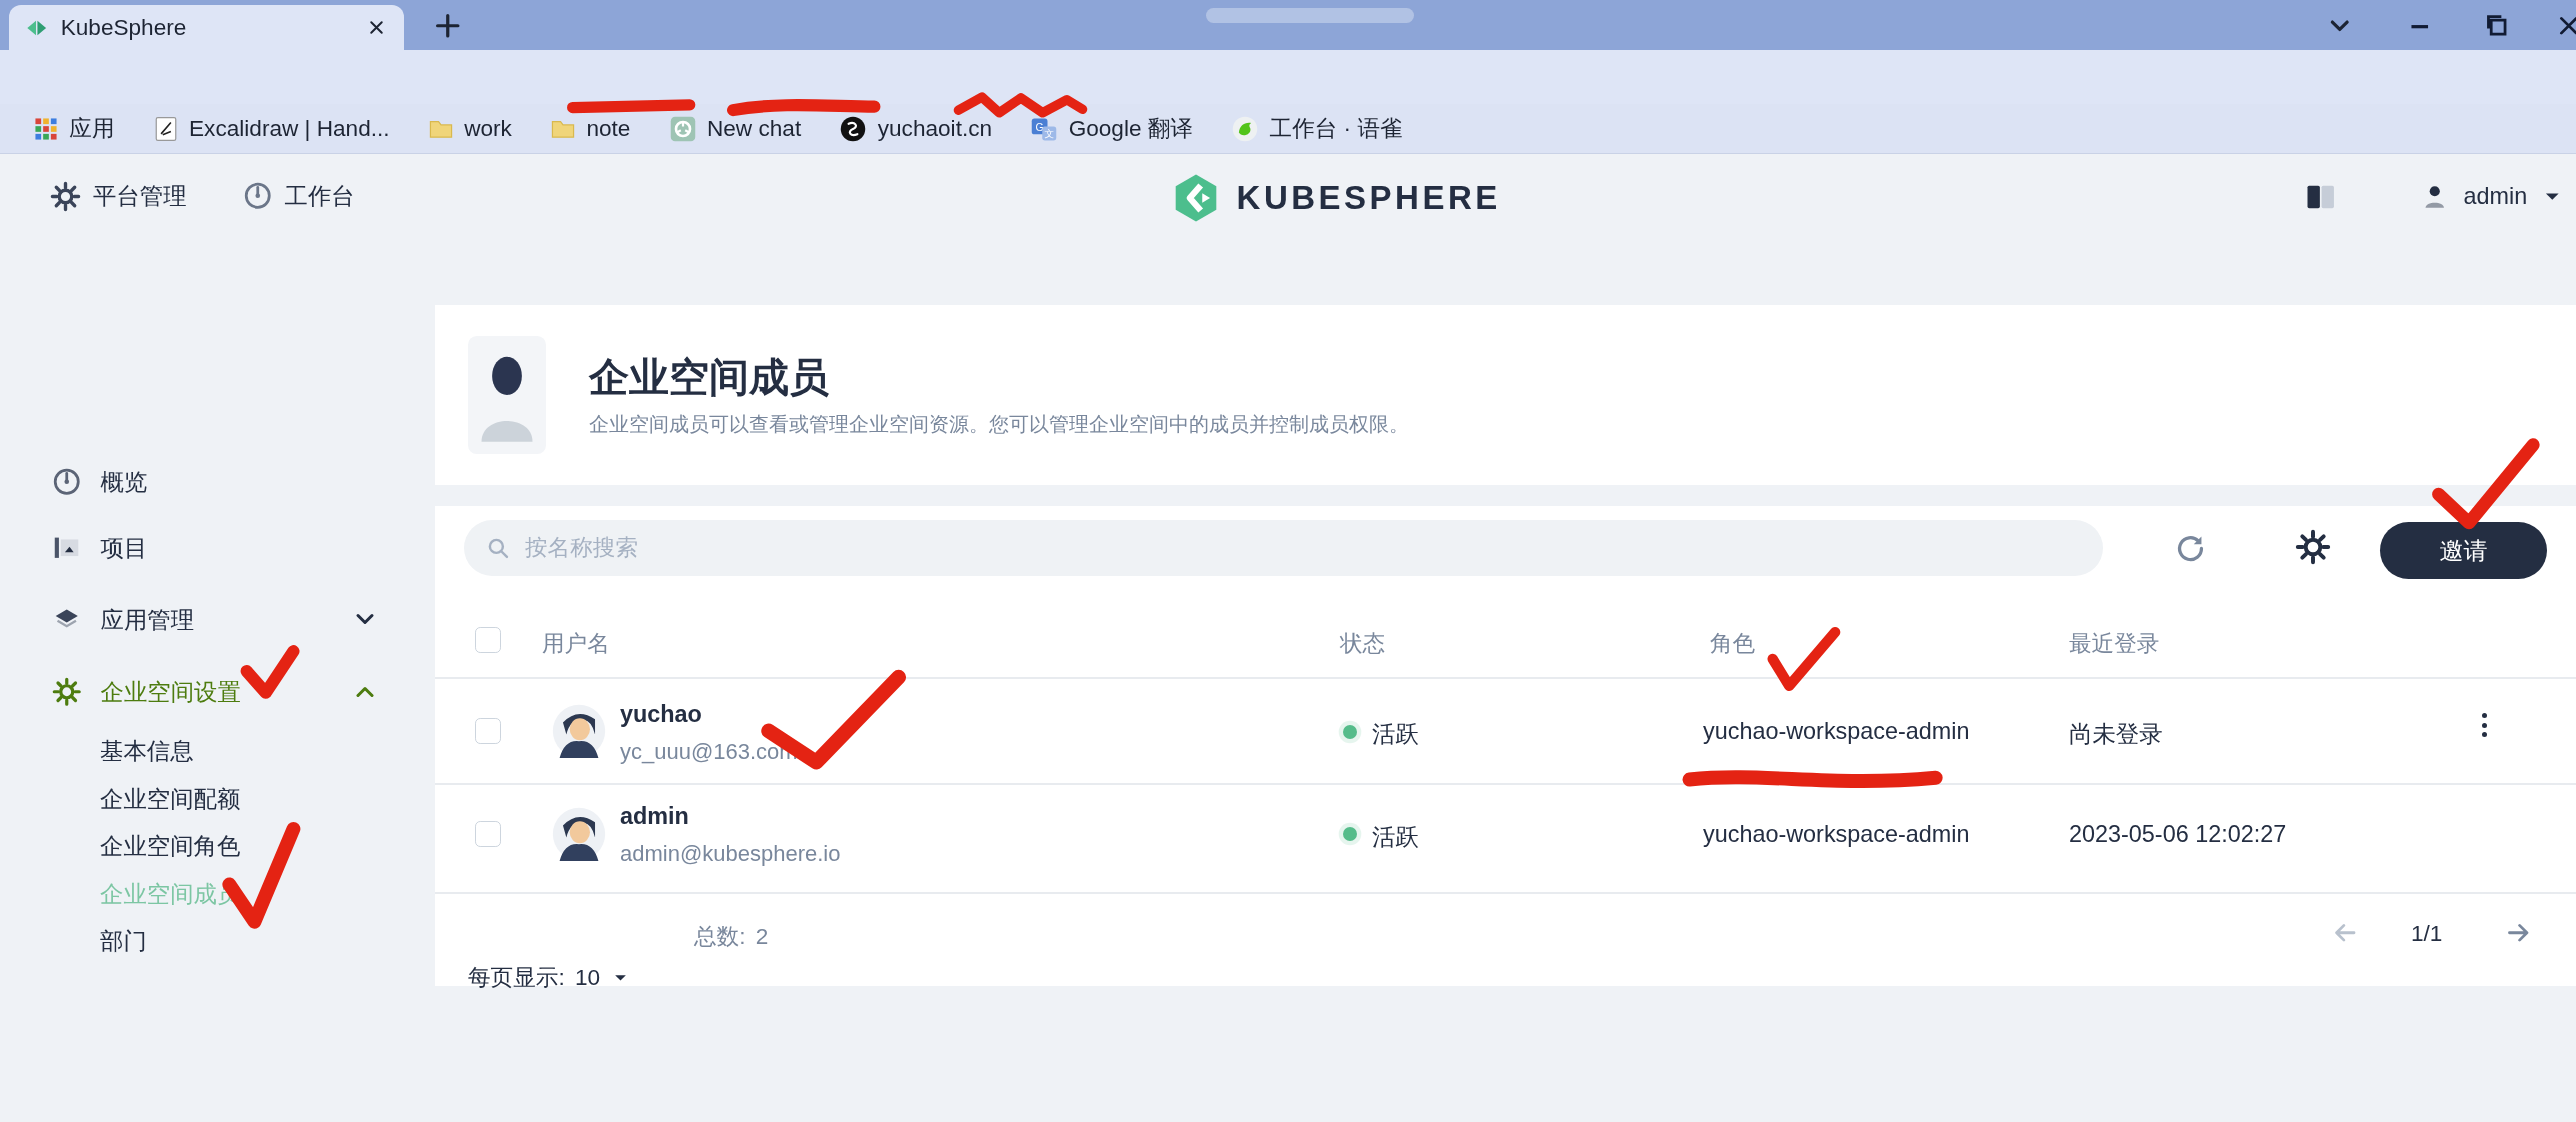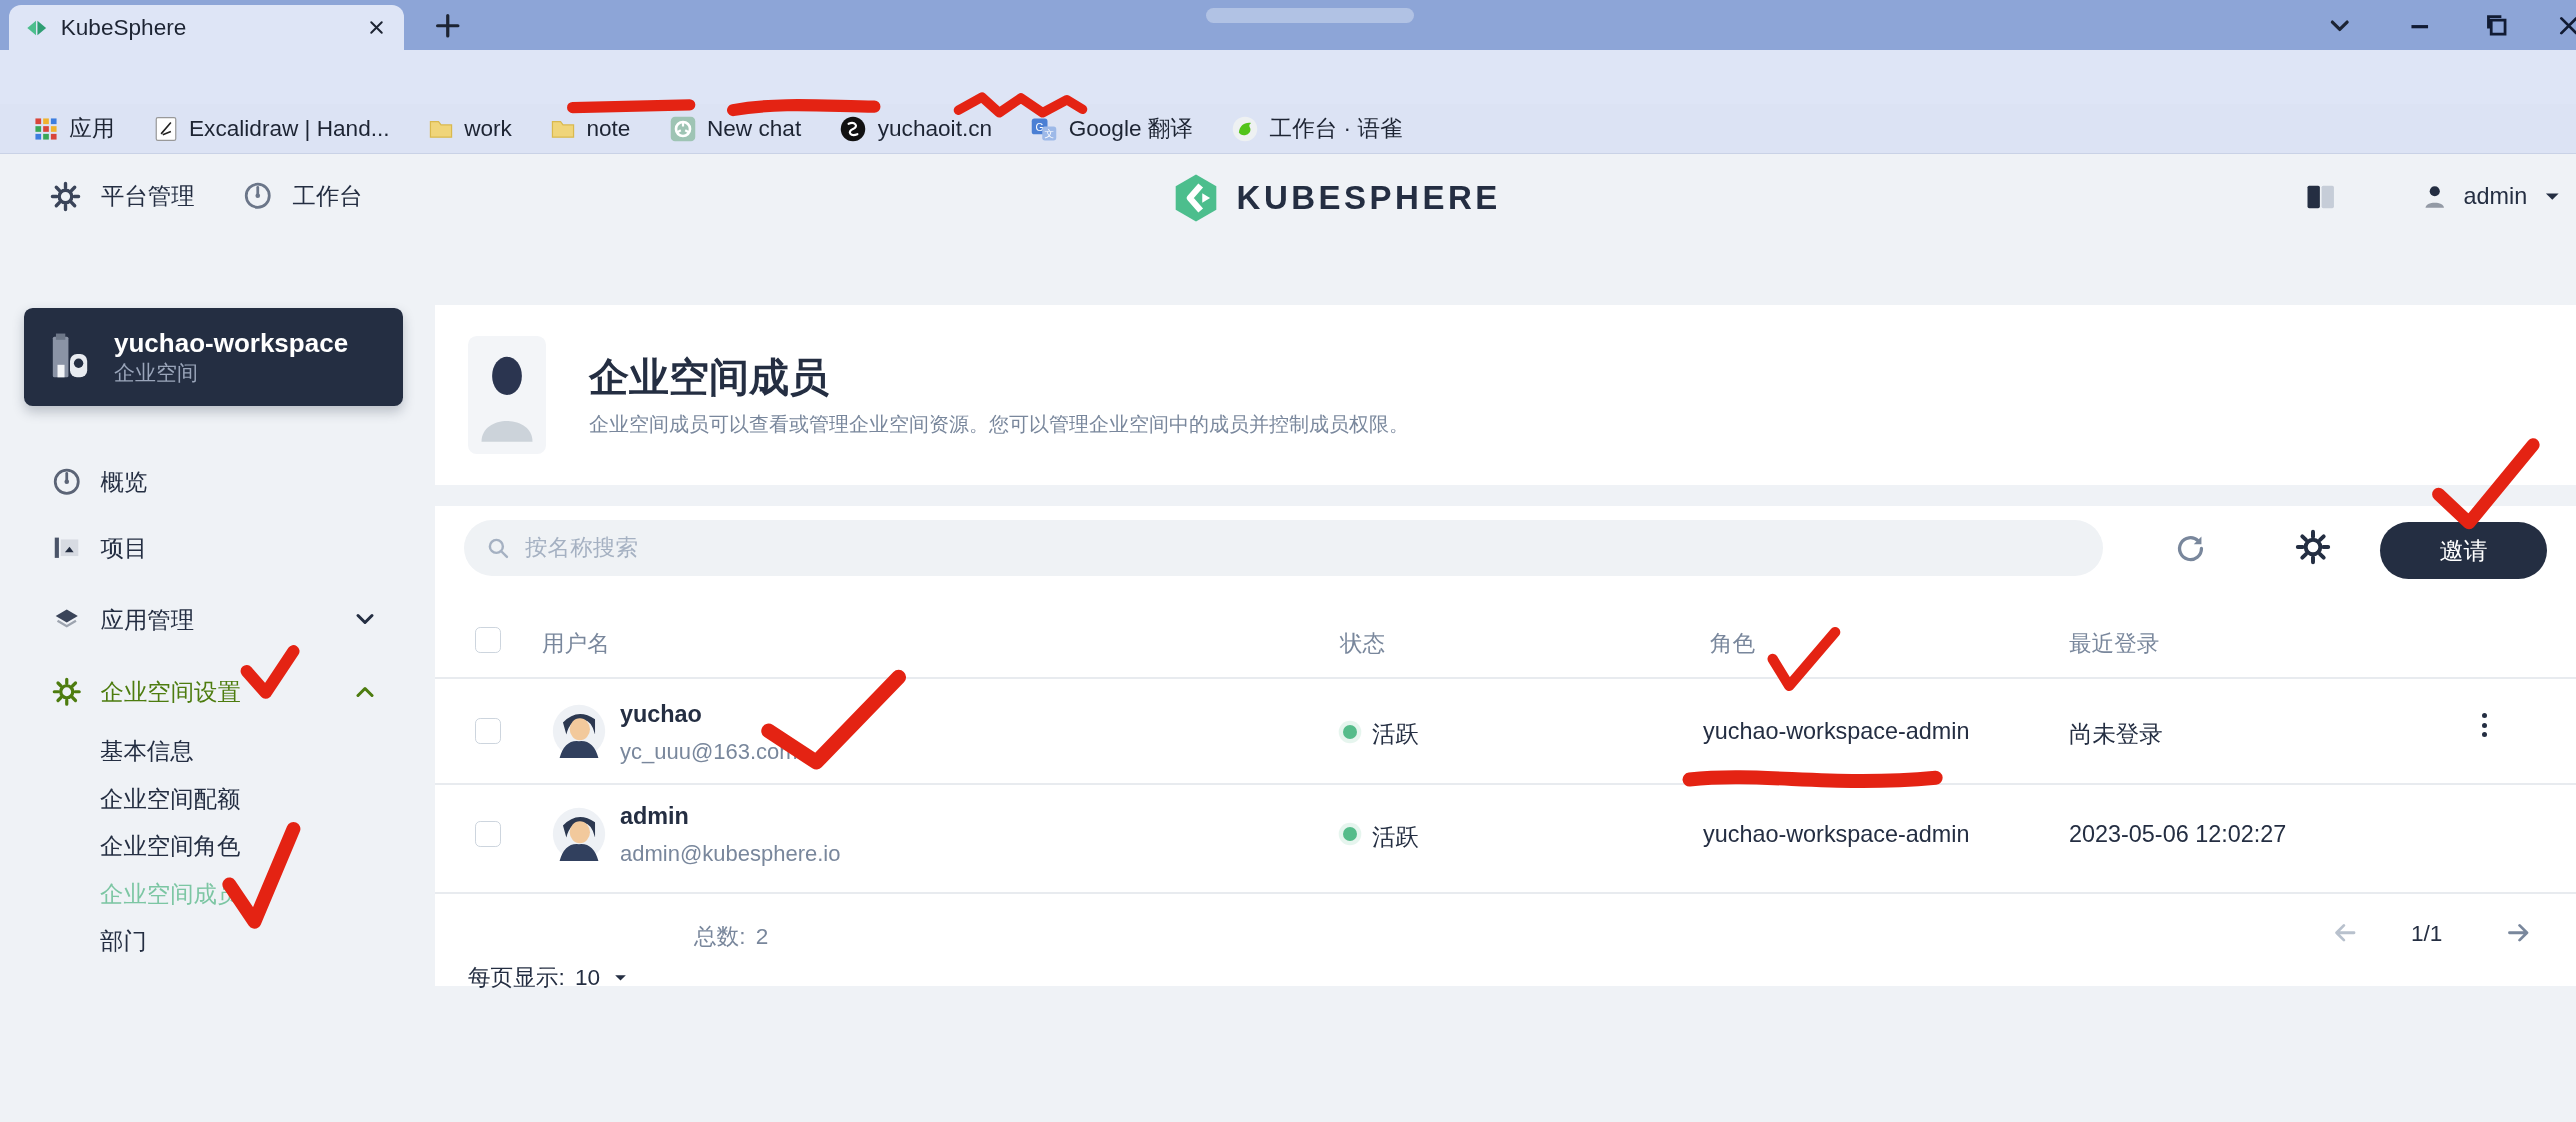--- a/index.html
+++ b/index.html
@@ -17,21 +17,21 @@
   .tab-title{font-size:22.6px;color:#1d2433;flex:1;white-space:nowrap;overflow:hidden}
   .toolbar{left:0;top:50px;width:2576px;height:54px;background:#dee5f6;display:flex;align-items:center}
   .addr{left:241px;top:54px;width:1910px;height:49px;background:#fdfeff;border-radius:24px;display:flex;align-items:center;padding:0 19px;gap:12px}
   .addr-sec{font-size:22.6px;color:#5f6368;white-space:nowrap}
   .addr-url{font-size:23.4px;color:#202124;white-space:nowrap}
   .addr-div{width:1.7px;height:26px;background:#dadce0}
   .bookmarks{left:0;top:104px;width:2576px;height:50px;background:#dce3f4;display:flex;align-items:center;padding-left:17.3px;gap:7px;border-bottom:0.9px solid #c9d2e6}
   .bm{display:flex;align-items:center;gap:10.4px;padding:0 15.6px;height:40px;border-radius:20px;font-size:22.6px;color:#1d2433;white-space:nowrap}
 
   
-  .navitem{display:flex;align-items:center;gap:20px;font-size:23.4px;color:#242e42}
+  .navitem{display:flex;align-items:center;gap:12px;font-size:23.4px;color:#242e42}
   .logo-text{font-size:33px;font-weight:bold;letter-spacing:3.5px;color:#242e42}
 
   
   .ws-card{left:24px;top:308px;width:379px;height:98px;background:#242e42;border-radius:8.7px;display:flex;align-items:center;padding:0 21px;gap:19px;box-shadow:0 5.2px 12px rgba(36,46,66,.25)}
   .ws-name{font-size:26px;font-weight:bold;color:#ffffff;line-height:1.25}
   .ws-type{font-size:21px;color:#9aa5ba}
   .menu-item{left:52px;height:49px;display:flex;align-items:center;gap:19px;font-size:23.4px;color:#242e42}
   .submenu-item{left:100px;height:42px;display:flex;align-items:center;font-size:23.4px;color:#242e42}
   .green{color:#4d7c0f}
   .green-soft{color:#7cc6a3}
@@ -390,36 +390,20 @@
         </span>
       <span>admin</span>
       <span class="ic" style="color:#242e42">
           <svg viewBox="0 0 64 64" width="22.6" height="22.6">
             <path d="M14 24L32 42L50 24z" fill="currentColor"></path>
           </svg>
         </span>
     </div>
   </div>
 
-  <div class="abs ws-card">
-    <span class="ic">
-        <svg viewBox="0 0 64 64" width="50" height="50">
-          <rect x="10" y="6" width="20" height="52" rx="2" fill="#8a93a5"></rect>
-          <rect x="14" y="2" width="12" height="8" fill="#6d7避788" opacity="0"></rect>
-          <rect x="14" y="2" width="12" height="8" fill="#6d7788"></rect>
-          <rect x="16" y="42" width="9" height="16" fill="#f2f4f7"></rect>
-          <rect x="32" y="28" width="22" height="30" rx="9" fill="#e8ebf0"></rect>
-          <circle cx="43" cy="40" r="6" fill="#242e42"></circle>
-        </svg>
-      </span>
-    <span>
-      <span class="ws-name" style="display:block">yuchao-workspace</span>
-      <span class="ws-type">企业空间</span>
-    </span>
-  </div>
 
   <div class="abs menu-item" style="top:457px">
     <span class="ic" style="color:#5b6476">
         <svg width="29.5" height="29.5" viewBox="0 0 34 34">
           <use href="#s-speedo"></use>
         </svg>
       </span>
     <span>概览</span>
   </div>
   <div class="abs menu-item" style="top:523px">

